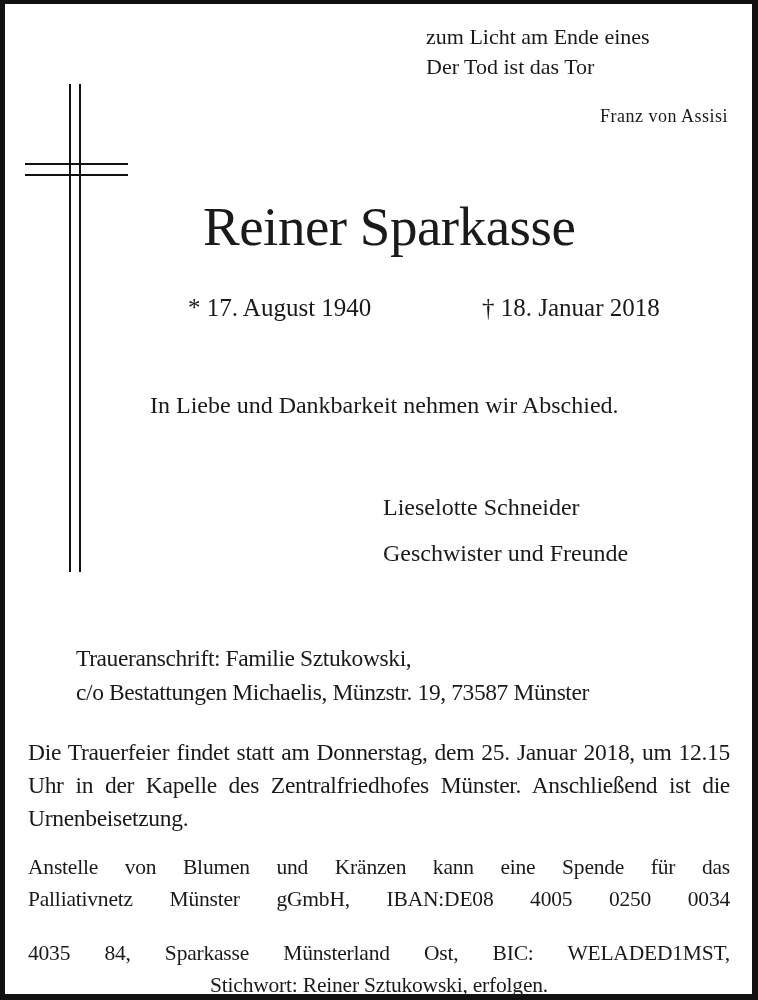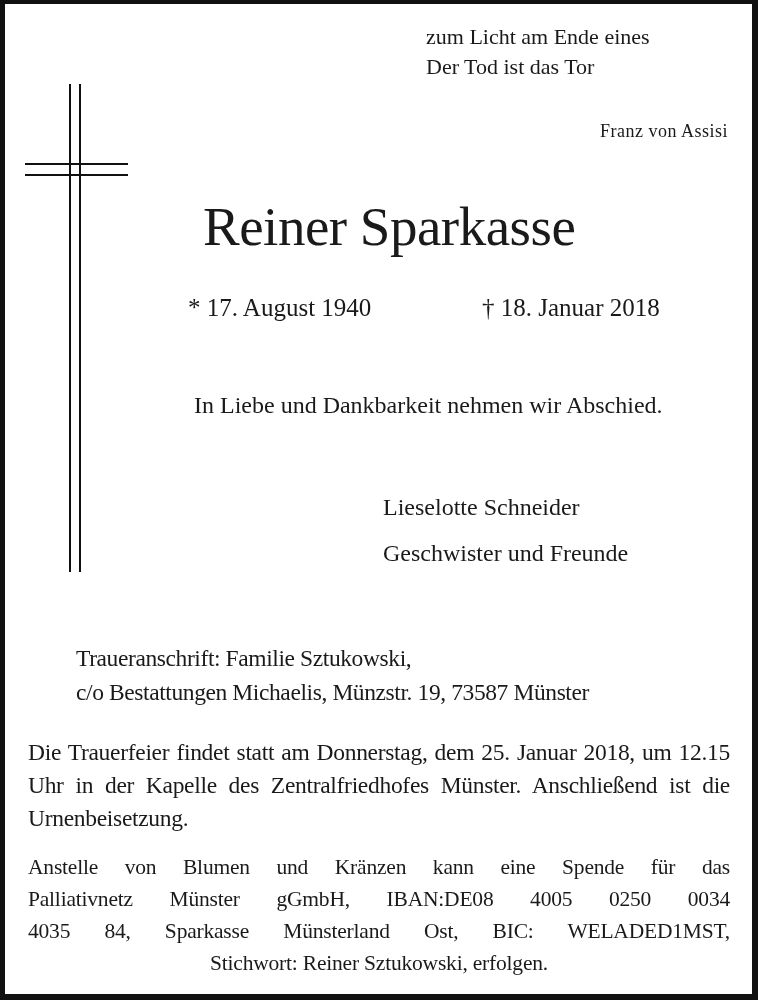--- a/index.html
+++ b/index.html
@@ -1,26 +1,26 @@
 <!DOCTYPE html>
 <html><head>
   <meta charset="utf-8">
   <style>
     html, body { margin:0; padding:0; background:#fff; }
     body { width:758px; height:1000px; position:relative; overflow:hidden; font-family:"Liberation Serif", "DejaVu Serif", serif; color:#1a1a1a; }
     .frame { position:absolute; left:0; top:0; width:758px; height:1000px; box-sizing:border-box; border-top:4px solid #111; border-left:5px solid #111; border-right:6px solid #111; border-bottom:6px solid #111; }
     .abs { position:absolute; white-space:nowrap; }
     .quote { left:426px; top:22px; font-size:22px; line-height:30px; }
-    .author { right:30px; top:121px; font-size:18px; letter-spacing:0.5px; }
+    .author { right:30px; top:106px; font-size:18px; letter-spacing:0.5px; }
     .cross-v { position:absolute; width:2px; background:#111; top:84px; height:488px; }
     .cross-h { position:absolute; height:2px; background:#111; left:25px; width:103px; }
     .name { left:203px; top:192px; font-size:55px; line-height:70px; letter-spacing:-0.5px; }
     .born { left:188px; top:294px; font-size:25px; }
     .died { left:482px; top:294px; font-size:25px; }
-    .farewell { left:150px; top:392px; font-size:24px;margin-left:44px; }
+    .farewell { left:150px; top:392px; font-size:24px; }
     .mourner { left:383px; font-size:24px; }
     .addr { left:28px; font-size:23.5px; letter-spacing:-0.4px;margin-left:48px; }
     .para { position:absolute; left:28px; width:702px; text-align:justify; text-align-last:left; font-size:23.5px; line-height:33px; letter-spacing:-0.3px; }
     .para2 { position:absolute; left:28px; width:702px; text-align:justify; font-size:21.5px; line-height:32px; letter-spacing:-0.2px; }
     .para2 .last { text-align:center; }
   </style>
 </head>
 <body>
 
 <div class="frame"></div>
@@ -48,15 +48,15 @@
 <div class="abs mourner" style="top:540px;">Geschwister und Freunde</div>
 
 <div class="abs addr" style="top:645px;">Traueranschrift: Familie Sztukowski,</div>
 <div class="abs addr" style="top:679px;">c/o Bestattungen Michaelis, Münzstr. 19, 73587 Münster</div>
 
 <div class="para" style="top:736px;">Die Trauerfeier findet statt am Donnerstag, dem 25. Januar 2018, um 12.15 Uhr in der Kapelle des Zentralfriedhofes Münster. Anschließend ist die Urnenbeisetzung.</div>
 
 <div class="para2" style="top:851px;">
   <div style="text-align:justify;text-align-last:justify;">Anstelle von Blumen und Kränzen kann eine Spende für das</div>
   <div style="text-align:justify;text-align-last:justify;">Palliativnetz Münster gGmbH, IBAN:DE08 4005 0250 0034</div>
-  <div style="text-align:justify;text-align-last:justify;">4035 84, Sparkasse Münsterland Ost, BIC: WELADED1MST,</div>
+  <div style="text-align:justify;text-align-last:justify;margin-top:22px;">4035 84, Sparkasse Münsterland Ost, BIC: WELADED1MST,</div>
   <div class="last">Stichwort: Reiner Sztukowski, erfolgen.</div>
 </div>
 
 </body></html>

